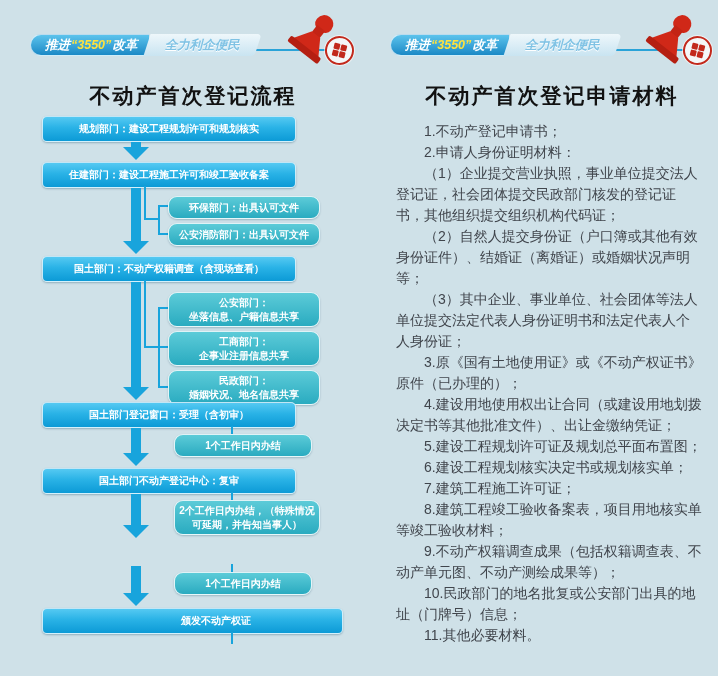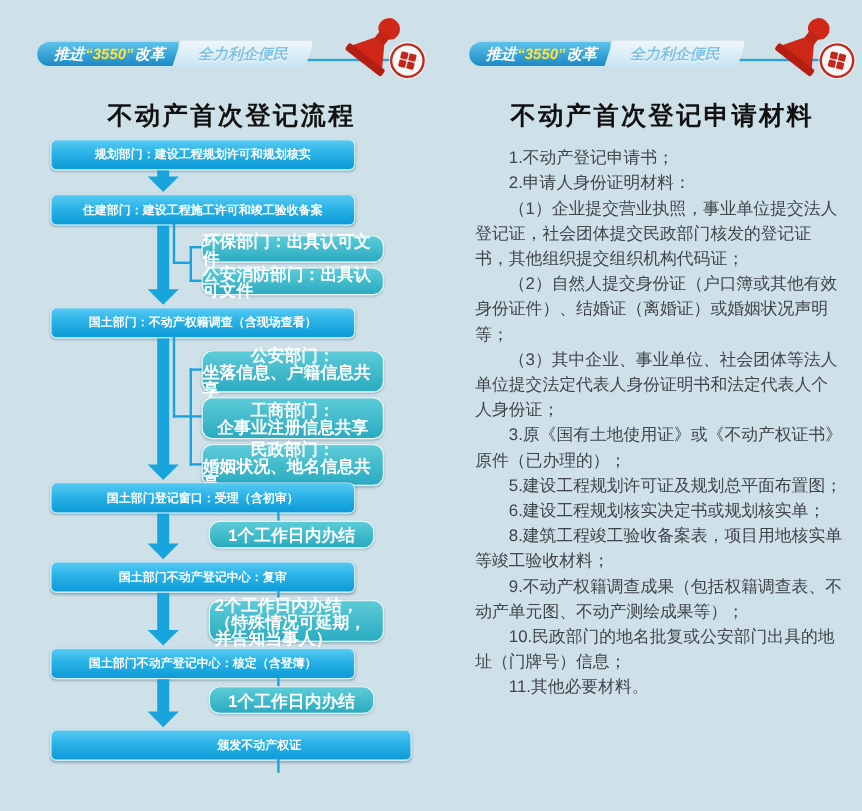--- a/index.html
+++ b/index.html
@@ -66,23 +66,23 @@
     border:1px solid rgba(255,255,255,.75);border-radius:5px;
     box-shadow:0 1px 2px rgba(0,60,90,.3);
     color:#fff;font-weight:bold;font-size:10px;
     display:flex;align-items:center;justify-content:center;white-space:nowrap;
   }
   .sbox{
     position:absolute;left:140px;width:150px;
     background:linear-gradient(#5ccbd8,#2aabc0);
     border:1px solid rgba(255,255,255,.85);border-radius:9px;
     box-shadow:0 1px 2px rgba(0,60,90,.25);
-    color:#fff;font-weight:bold;font-size:14px;line-height:14px;
+    color:#fff;font-weight:bold;font-size:10px;line-height:14px;
     display:flex;flex-direction:column;align-items:center;justify-content:center;
-    text-align:left;
+    text-align:center;
   }
   .tbox{left:146px;width:136px;}
   .h1x{height:21px;} .h2x{height:33px;}
   .arrow{position:absolute;left:95px;width:26px;}
   .arrow .shaft{position:absolute;left:8px;top:0;width:10px;height:calc(100% - 12px);background:#18a4dc;}
   .arrow .head{position:absolute;bottom:0;left:0;width:0;height:0;
     border-left:13px solid transparent;border-right:13px solid transparent;border-top:13px solid #18a4dc;}
   .cline{position:absolute;background:#18a4dc;}
 
   
@@ -182,21 +182,20 @@
       </div>
 
     <div class="mbox" style="top:352px;">国土部门不动产登记中心：复审</div>
     <div class="cline" style="left:203px;top:376px;width:2px;height:8px;"></div>
     <div class="sbox tbox h2x" style="top:384px;padding:0 4px;">2个工作日内办结，（特殊情况可延期，并告知当事人）</div>
     <div class="arrow" style="top:378px;height:44px;">
         <div class="shaft"></div>
         <div class="head"></div>
       </div>
 
-    <div class="mbox" style="top:424px;">国土部门不动产登记中心：核定（含登簿）</div>
     <div class="cline" style="left:203px;top:448px;width:2px;height:8px;"></div>
     <div class="sbox tbox h1x" style="top:456px;">1个工作日内办结</div>
     <div class="arrow" style="top:450px;height:40px;">
         <div class="shaft"></div>
         <div class="head"></div>
       </div>
 
     <div class="mbox" style="top:492px;padding-left:47px;">颁发不动产权证</div>
     <div class="cline" style="left:203px;top:516px;width:2px;height:12px;"></div>
     <div class="sbox tbox h1x" style="top:528px;margin-top:44px;">0.5个工作日内办结</div>
@@ -238,20 +237,22 @@
   <h1 class="ptitle">不动产首次登记申请材料</h1>
 
   <div class="materials">
 
   <p class="mat">1.不动产登记申请书；</p>
       <p class="mat">2.申请人身份证明材料：</p>
       <p class="mat">（1）企业提交营业执照，事业单位提交法人登记证，社会团体提交民政部门核发的登记证书，其他组织提交组织机构代码证；</p>
       <p class="mat">（2）自然人提交身份证（户口簿或其他有效身份证件）、结婚证（离婚证）或婚姻状况声明等；</p>
       <p class="mat">（3）其中企业、事业单位、社会团体等法人单位提交法定代表人身份证明书和法定代表人个人身份证；</p>
       <p class="mat">3.原《国有土地使用证》或《不动产权证书》原件（已办理的）；</p>
+      <p class="mat">4.建设用地使用权出让合同（或建设用地划拨决定书等其他批准文件）、出让金缴纳凭证；</p>
       <p class="mat">5.建设工程规划许可证及规划总平面布置图；</p>
       <p class="mat">6.建设工程规划核实决定书或规划核实单；</p>
+      <p class="mat">7.建筑工程施工许可证；</p>
       <p class="mat">8.建筑工程竣工验收备案表，项目用地核实单等竣工验收材料；</p>
       <p class="mat">9.不动产权籍调查成果（包括权籍调查表、不动产单元图、不动产测绘成果等）；</p>
       <p class="mat">10.民政部门的地名批复或公安部门出具的地址（门牌号）信息；</p>
       <p class="mat">11.其他必要材料。</p>
     </div>
 </div>
 
 </body></html>

